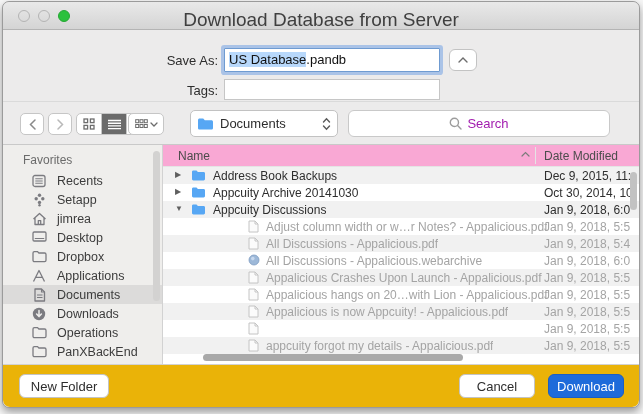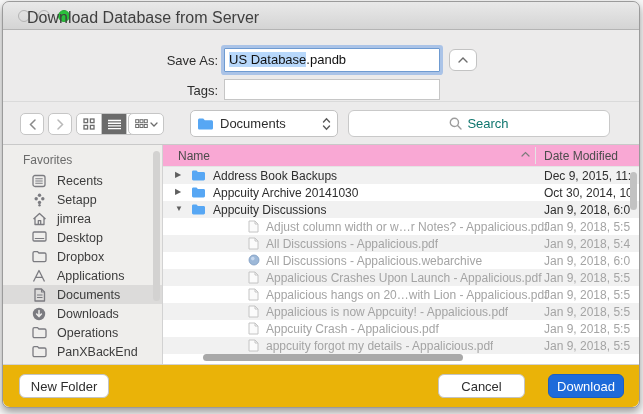--- a/index.html
+++ b/index.html
@@ -4,21 +4,21 @@
 <style>
   html,body{margin:0;padding:0;width:643px;height:414px;background:#f7f7f7;
     font-family:"Liberation Sans","DejaVu Sans",sans-serif;-webkit-font-smoothing:antialiased;}
   *{box-sizing:border-box;}
   .window{position:absolute;left:2px;top:1px;width:638px;height:407px;background:#ecebeb;
     border:1px solid #9b9b9b;border-radius:7px;box-shadow:0 4px 9px rgba(0,0,0,.38);overflow:hidden;}
   
   .titlebar{position:absolute;left:0;top:0;right:0;height:28px;
     background:linear-gradient(#e9e9e9,#d4d4d4);border-bottom:1px solid #b4b4b4;
     border-radius:7px 7px 0 0;}
-  .title{position:absolute;left:0;right:0;top:7px;font-size:16px;color:#3f3f3f;margin-left:24px;}
+  .title{position:absolute;left:0;right:0;top:7px;text-align:center;font-size:19px;color:#3f3f3f;}
   .tl{position:absolute;top:8px;width:12px;height:12px;border-radius:50%;}
   .tl.off{background:#dcdcdc;border:1px solid #b4b4b4;background:transparent;}
   .tl.on{background:#2ac13c;border:1px solid #25a834;}
   
   .lbl{position:absolute;font-size:13px;color:#2d2d2d;text-align:right;width:100px;}
   .savefield{position:absolute;left:221px;top:46px;width:216px;height:24px;background:#fff;
     border:1px solid #6f9bd1;border-radius:1px;box-shadow:0 0 0 3px rgba(117,162,227,.55);
     font-size:13px;color:#111;padding:3px 4px;white-space:nowrap;overflow:hidden;}
   .sel{background:#b8d8fb;}
   .chevbtn{position:absolute;left:446px;top:47px;width:28px;height:22px;background:#fff;
@@ -38,21 +38,21 @@
     border-right:1px solid #c6c6c6;}
   .seg>div:last-child{border-right:none;}
   .seg>div.selseg{background:#6b6b6b;color:#fff;}
   .actbtn{position:absolute;left:125px;top:111px;width:36px;height:22px;background:#fff;
     border:1px solid #c6c6c6;border-radius:5px;display:flex;align-items:center;justify-content:center;gap:2px;color:#6d6d6d;}
   .popup{position:absolute;left:187px;top:108px;width:148px;height:27px;background:#fff;
     border:1px solid #c2c2c2;border-radius:5px;display:flex;align-items:center;padding:0 6px;gap:6px;}
   .popup .plabel{font-size:13px;color:#2d2d2d;flex:1;}
   .searchfield{position:absolute;left:345px;top:108px;width:262px;height:27px;background:#fff;
     border:1px solid #c9c9c9;border-radius:6px;display:flex;align-items:center;justify-content:center;gap:5px;}
-  .searchfield .ph{font-size:13px;color:#0f766e;}
+  .searchfield .ph{font-size:13px;color:#a21caf;}
   
   .content-sep{position:absolute;left:0;right:0;top:142px;height:1px;background:#c9c9c9;}
   .sidebar{position:absolute;left:0;top:143px;width:160px;bottom:43px;background:#efeeec;
     border-right:1px solid #d2d2d2;overflow:hidden;}
   .sb-title{font-size:12px;color:#6b6b6b;margin:8px 0 4px 20px;}
   .sb-item{height:19px;display:flex;align-items:center;padding-left:28px;gap:10px;font-size:12.5px;color:#3c3c3c;}
   .sb-item.selected{background:#dcdbda;}
   .sb-icon{width:16px;height:16px;display:flex;align-items:center;justify-content:center;color:#7b7b80;flex:none;}
   .sb-scroll{position:absolute;right:2px;top:6px;width:7px;height:150px;background:#d3d2d1;border-radius:3.5px;}
   .list{position:absolute;left:160px;top:143px;right:0;bottom:43px;background:#fff;overflow:hidden;}
@@ -70,21 +70,21 @@
   .row .fdate{position:absolute;left:381px;top:2px;white-space:nowrap;overflow:hidden;width:92px;}
   .row.dimmed .fname,.row.dimmed .fdate{color:#a4a4a4;}
   .vscroll{position:absolute;right:2px;top:27px;width:7px;height:38px;background:#c2c2c2;border-radius:3.5px;}
   .hscroll{position:absolute;left:40px;bottom:3px;width:260px;height:7px;background:#a9a9a9;border-radius:3.5px;}
   
   .footer{position:absolute;left:0;right:0;bottom:0;height:43px;background:#eab308;
     border-top:1px solid #d2d2d2;border-radius:0 0 7px 7px;margin-top:20px;}
   .btn{position:absolute;top:9px;height:24px;border:1px solid #c3c3c3;border-radius:6px;background:#fff;
     font-size:13px;color:#2d2d2d;display:flex;align-items:center;justify-content:center;}
   .btn-newfolder{left:16px;width:90px;}
-  .btn-cancel{left:435px;width:87px;}
+  .btn-cancel{left:456px;width:76px;}
   .btn-primary{left:545px;width:76px;background:#1e6bda;border-color:#1a5ec4;color:#fff;}
   svg{display:block;}
 </style>
 </head>
 <body>
 
 <div class="window">
 
   <div class="titlebar">
     <span class="tl off" style="left:15px;"></span>
@@ -409,21 +409,20 @@
           <span class="fname" style="left: 103px;">Appalicious is now Appcuity! - Appalicious.pdf</span>
           <span class="fdate">Jan 9, 2018, 5:5</span>
         </div>
         <div class="row dimmed">
           <span class="ficon" style="left: 85px;">
             <svg width="11" height="13" viewBox="0 0 11 13">
               <path d="M1 1 H7 L10 4 V12 H1 Z" fill="#fbfbfb" stroke="#c4c4c4" stroke-width="1"></path>
               <path d="M7 1 V4 H10" fill="none" stroke="#c4c4c4" stroke-width="1"></path>
             </svg>
           </span>
-          <span class="fname" style="left: 103px;">Appcuity Crash - Appalicious.pdf</span>
           <span class="fdate">Jan 9, 2018, 5:5</span>
         </div>
         <div class="row stripe dimmed">
           <span class="ficon" style="left: 85px;">
             <svg width="11" height="13" viewBox="0 0 11 13">
               <path d="M1 1 H7 L10 4 V12 H1 Z" fill="#fbfbfb" stroke="#c4c4c4" stroke-width="1"></path>
               <path d="M7 1 V4 H10" fill="none" stroke="#c4c4c4" stroke-width="1"></path>
             </svg>
           </span>
           <span class="fname" style="left: 103px;">appcuity forgot my details - Appalicious.pdf</span>

